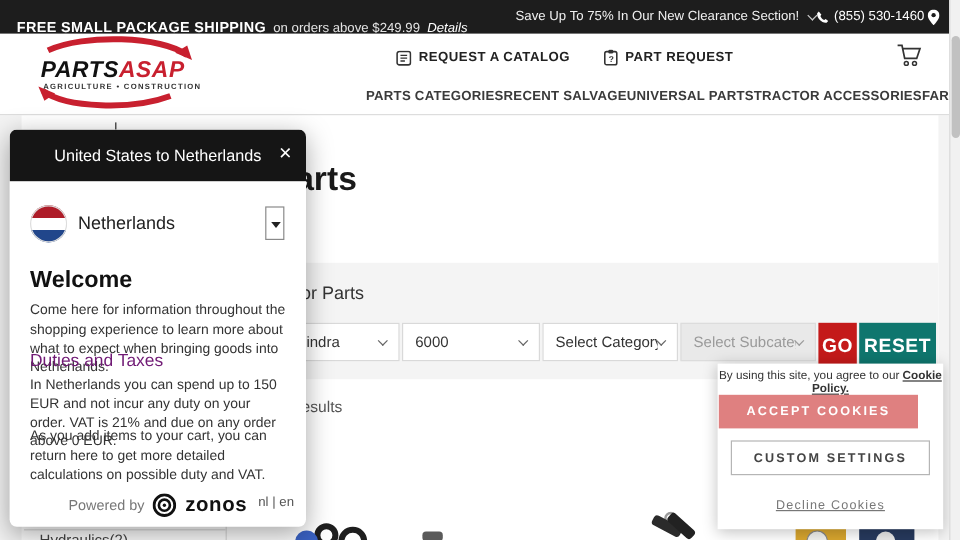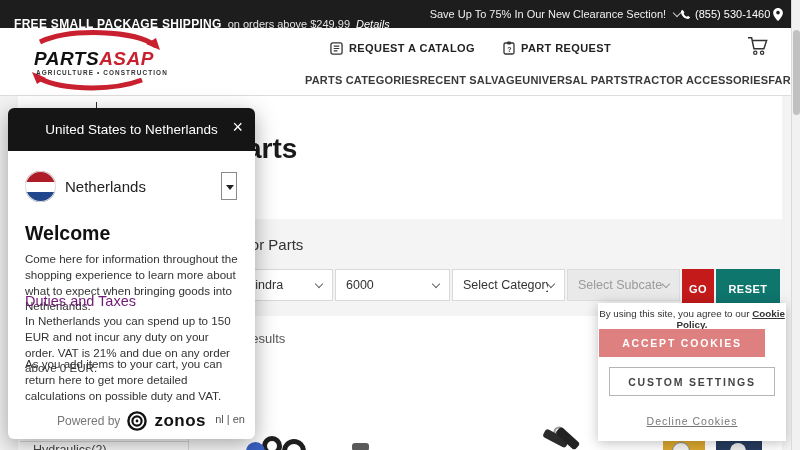--- a/index.html
+++ b/index.html
@@ -51,21 +51,21 @@
   .dd { position:absolute; top:269px; height:32px; background:#fff; border:1px solid #d9d9d9;
     display:flex; align-items:center; padding:0 10px; font-size:12.5px; color:#333; cursor:pointer; z-index:2; }
   .dd .lbl { flex:1; white-space:nowrap; overflow:hidden; }
   .dd .chev { border-color:#666; }
   .dd-make { left:220px; width:113px; }
   .dd-model { left:335px; width:115px; }
   .dd-cat { left:452px; width:113px; }
   .dd-sub { left:567px; width:113px; background:#e9e9e9; border-color:#dcdcdc; color:#9a9a9a; cursor:default; }
   .dd-sub .chev { border-color:#9a9a9a; }
   .btn-go, .btn-reset { position:absolute; top:269px; height:40px; border:none; color:#fff;
-    font-weight:bold; font-size:11px; letter-spacing:.5px; cursor:pointer; z-index:2;
+    font-weight:bold; font-size:16px; letter-spacing:.5px; cursor:pointer; z-index:2;
     font-family:"Liberation Sans", sans-serif; }
   .btn-go { left:682px; width:32px; background:#c41a1a; }
   .btn-reset { left:716px; width:64px; background:#0f766e; }
   .results { position:absolute; left:247px; top:331px; font-size:13px; color:#555; z-index:1; }
 
   
   .side-divider { position:absolute; left:188px; top:424px; width:1px; height:26px; background:#ddd; }
   .side-line { position:absolute; left:20px; top:441px; width:168px; height:1px; background:#ddd; }
   .side-item { position:absolute; left:33px; top:443px; font-size:12.5px; color:#444; cursor:pointer; }
 

